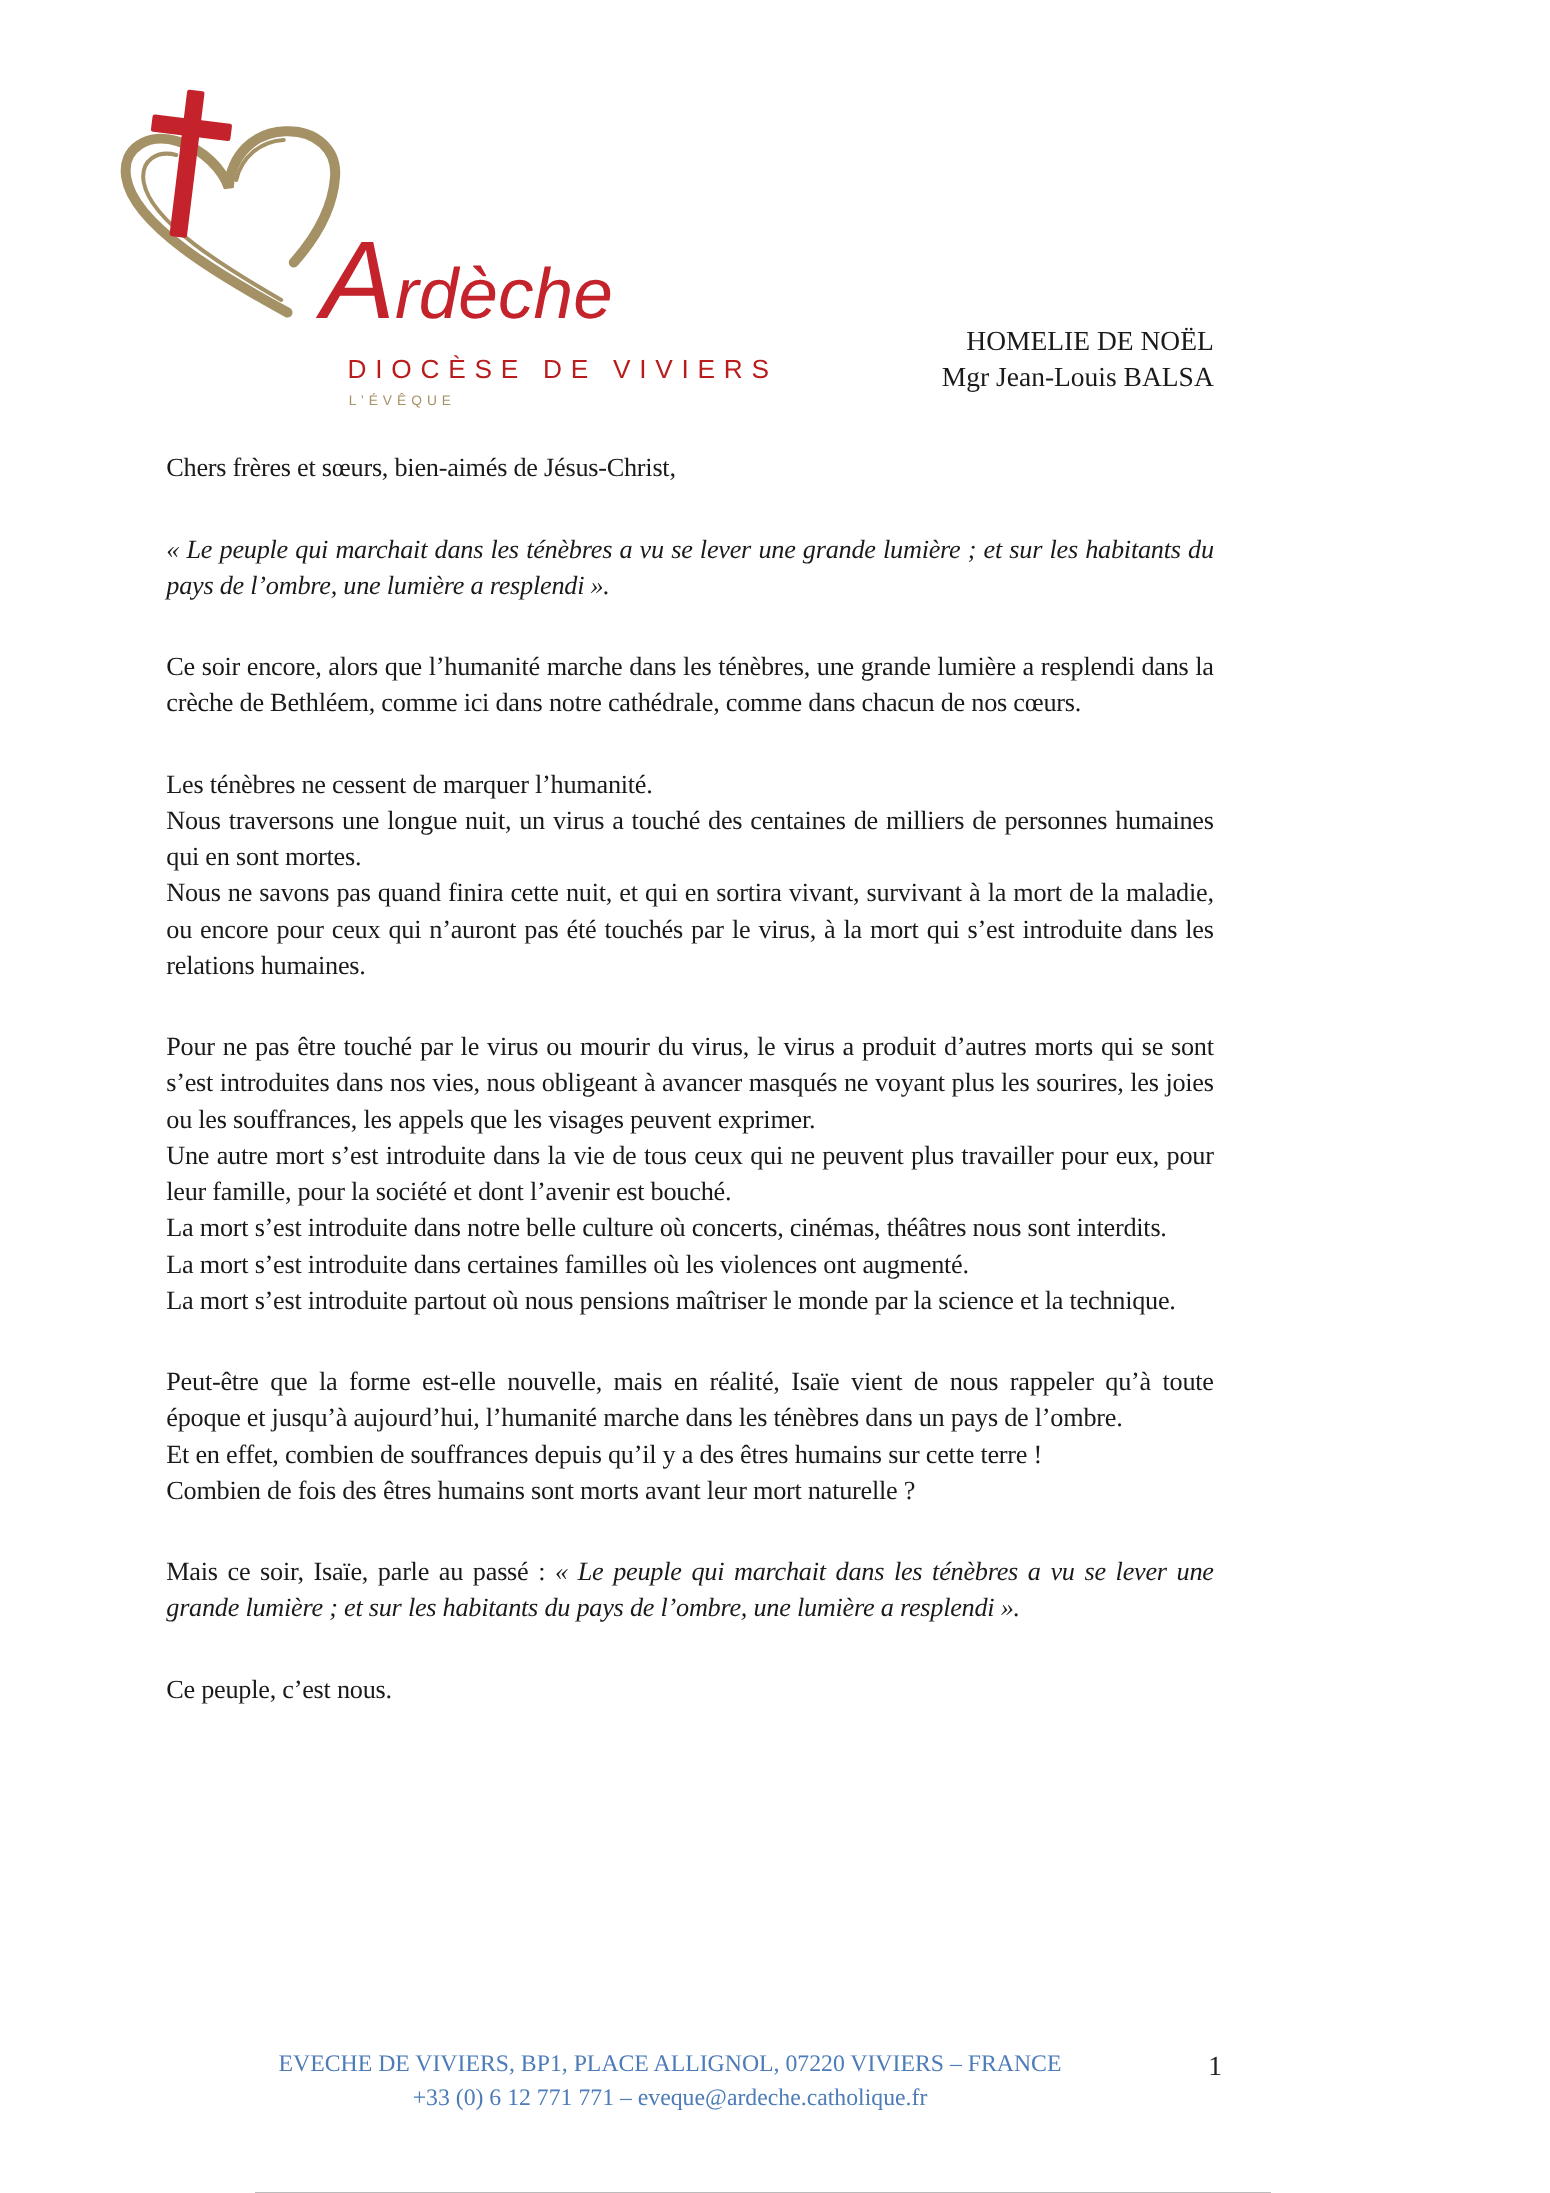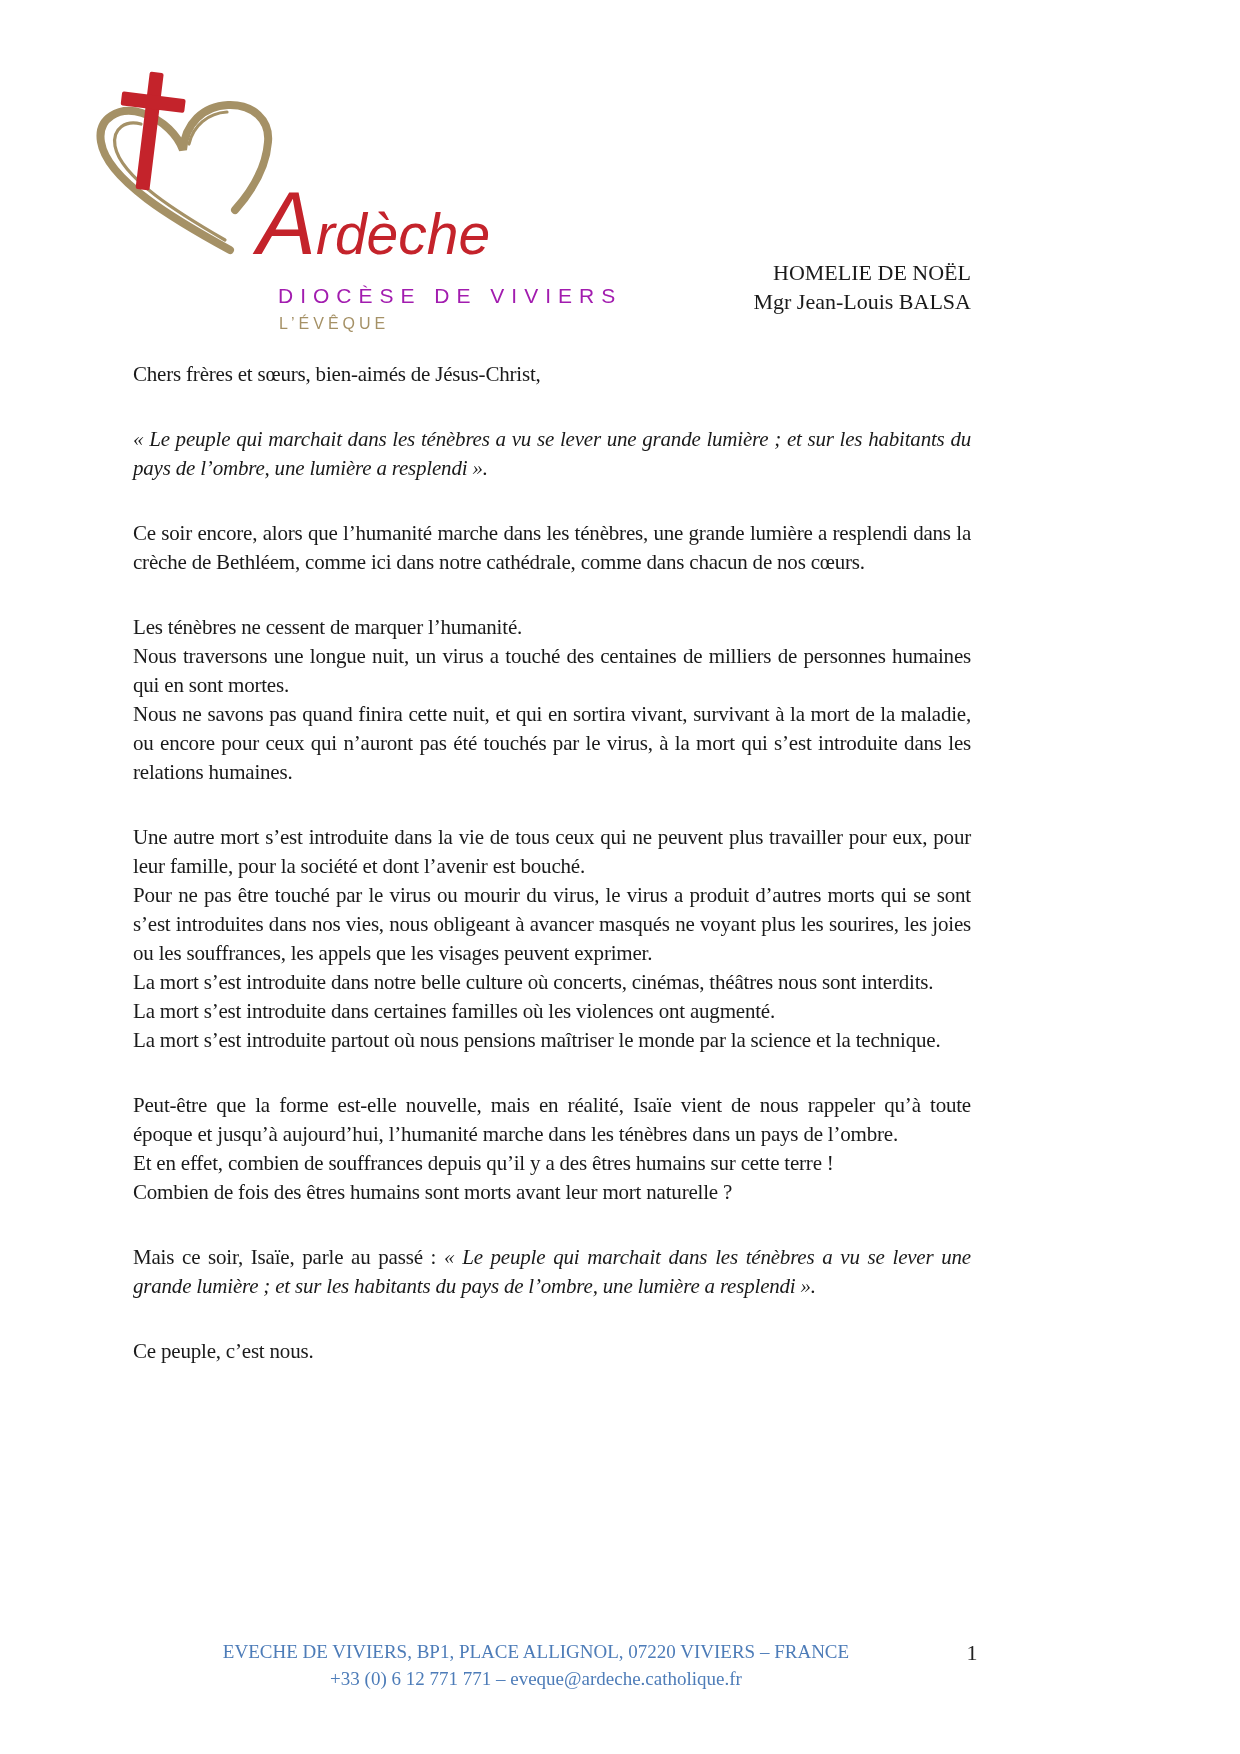--- a/index.html
+++ b/index.html
@@ -22,26 +22,26 @@
     font-style:italic;
     font-size:57px;line-height:1;
     color:#c4232b;
     white-space:nowrap;
   }
   .brand::first-letter{font-size:1.55em;}
   .logo-sub{
     position:absolute;left:193px;top:222px;
     font-family:"Liberation Sans", sans-serif;
     font-size:21px;letter-spacing:7px;
-    color:#a21caf;white-space:nowrap;
+    color:#b91c1c;white-space:nowrap;
   }
   .logo-tag{
     position:absolute;left:194px;top:253px;
     font-family:"Liberation Sans", sans-serif;
-    font-size:16px;letter-spacing:4px;
+    font-size:11px;letter-spacing:4px;
     color:#a59166;white-space:nowrap;
   }
 
   
   .doc-title{
     position:absolute;left:133px;top:258px;width:838px;
     text-align:right;
     font-size:22px;line-height:29px;
   }
 
@@ -103,22 +103,22 @@
 
     <p class="gap">Ce soir encore, alors que l’humanité marche dans les ténèbres, une grande lumière a resplendi dans la crèche de Bethléem, comme ici dans notre cathédrale, comme dans chacun de nos cœurs.</p>
 
     <div class="gap">
       <p>Les ténèbres ne cessent de marquer l’humanité.</p>
       <p>Nous traversons une longue nuit, un virus a touché des centaines de milliers de personnes humaines qui en sont mortes.</p>
       <p>Nous ne savons pas quand finira cette nuit, et qui en sortira vivant, survivant à la mort de la maladie, ou encore pour ceux qui n’auront pas été touchés par le virus, à la mort qui s’est introduite dans les relations humaines.</p>
     </div>
 
     <div class="gap">
+      <p>Pour ne pas être touché par le virus ou mourir du virus, le virus a produit d’autres morts qui se sont s’est introduites dans nos vies, nous obligeant à avancer masqués ne voyant plus les sourires, les joies ou les souffrances, les appels que les visages peuvent exprimer.</p>
       <p>Une autre mort s’est introduite dans la vie de tous ceux qui ne peuvent plus travailler pour eux, pour leur famille, pour la société et dont l’avenir est bouché.</p>
-      <p>Pour ne pas être touché par le virus ou mourir du virus, le virus a produit d’autres morts qui se sont s’est introduites dans nos vies, nous obligeant à avancer masqués ne voyant plus les sourires, les joies ou les souffrances, les appels que les visages peuvent exprimer.</p>
       <p>La mort s’est introduite dans notre belle culture où concerts, cinémas, théâtres nous sont interdits.</p>
       <p>La mort s’est introduite dans certaines familles où les violences ont augmenté.</p>
       <p>La mort s’est introduite partout où nous pensions maîtriser le monde par la science et la technique.</p>
     </div>
 
     <div class="gap">
       <p>Peut-être que la forme est-elle nouvelle, mais en réalité, Isaïe vient de nous rappeler qu’à toute époque et jusqu’à aujourd’hui, l’humanité marche dans les ténèbres dans un pays de l’ombre.</p>
       <p>Et en effet, combien de souffrances depuis qu’il y a des êtres humains sur cette terre !</p>
       <p>Combien de fois des êtres humains sont morts avant leur mort naturelle ?</p>
     </div>

